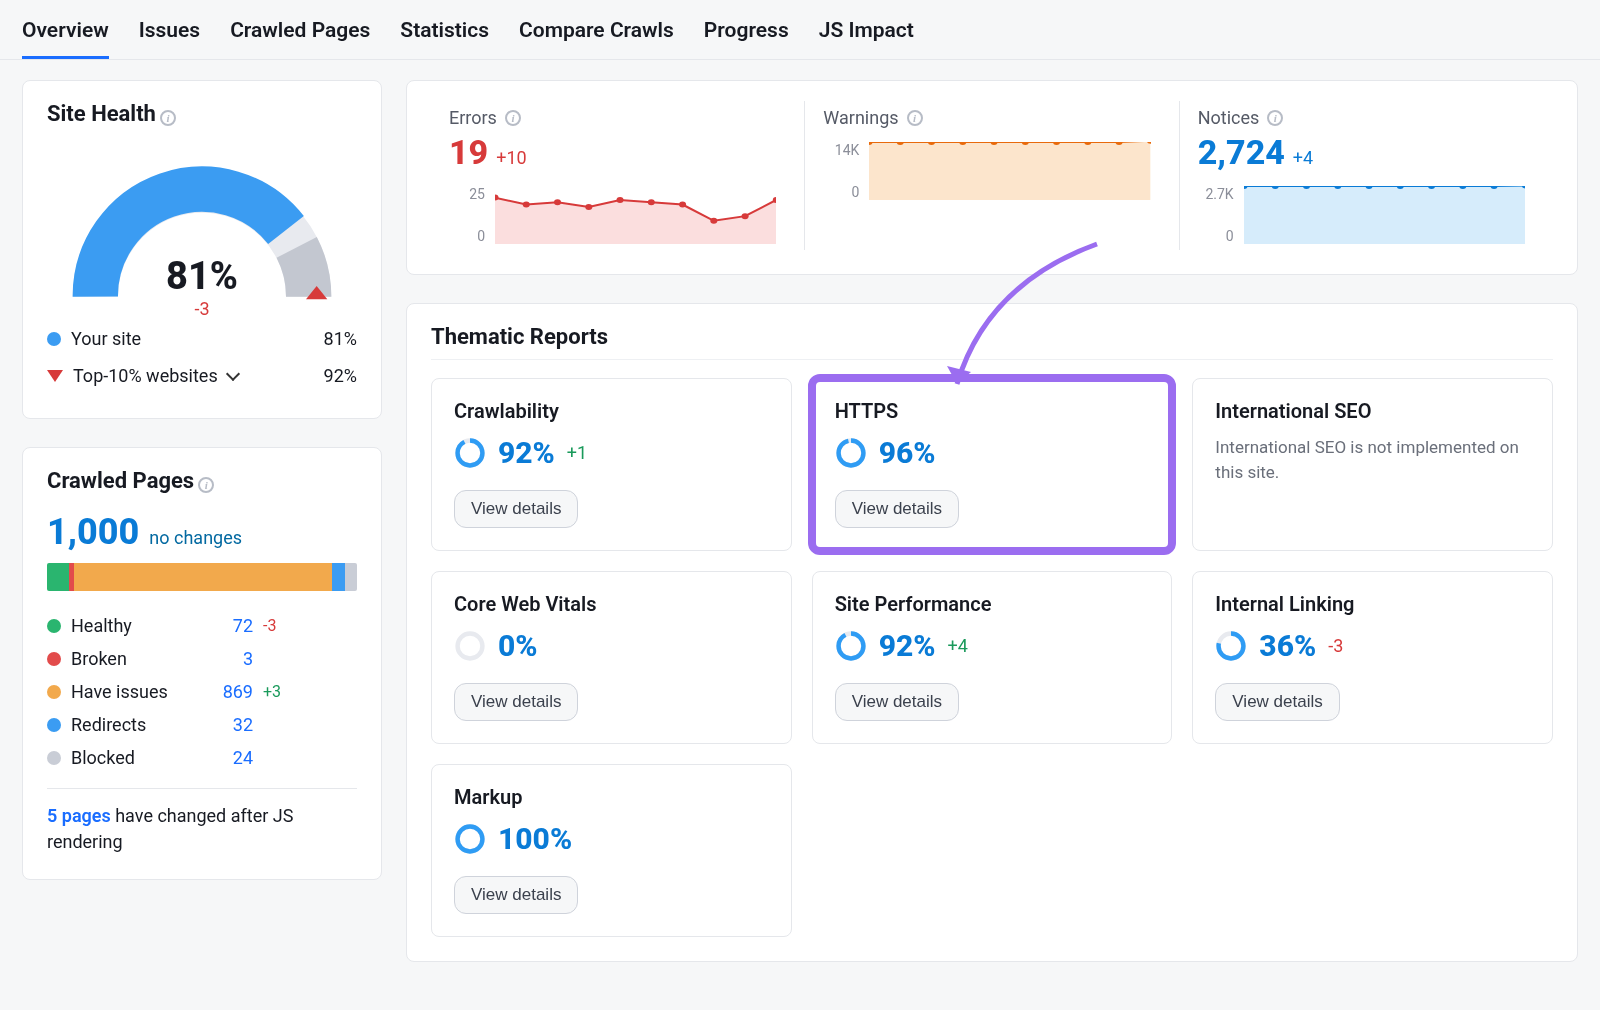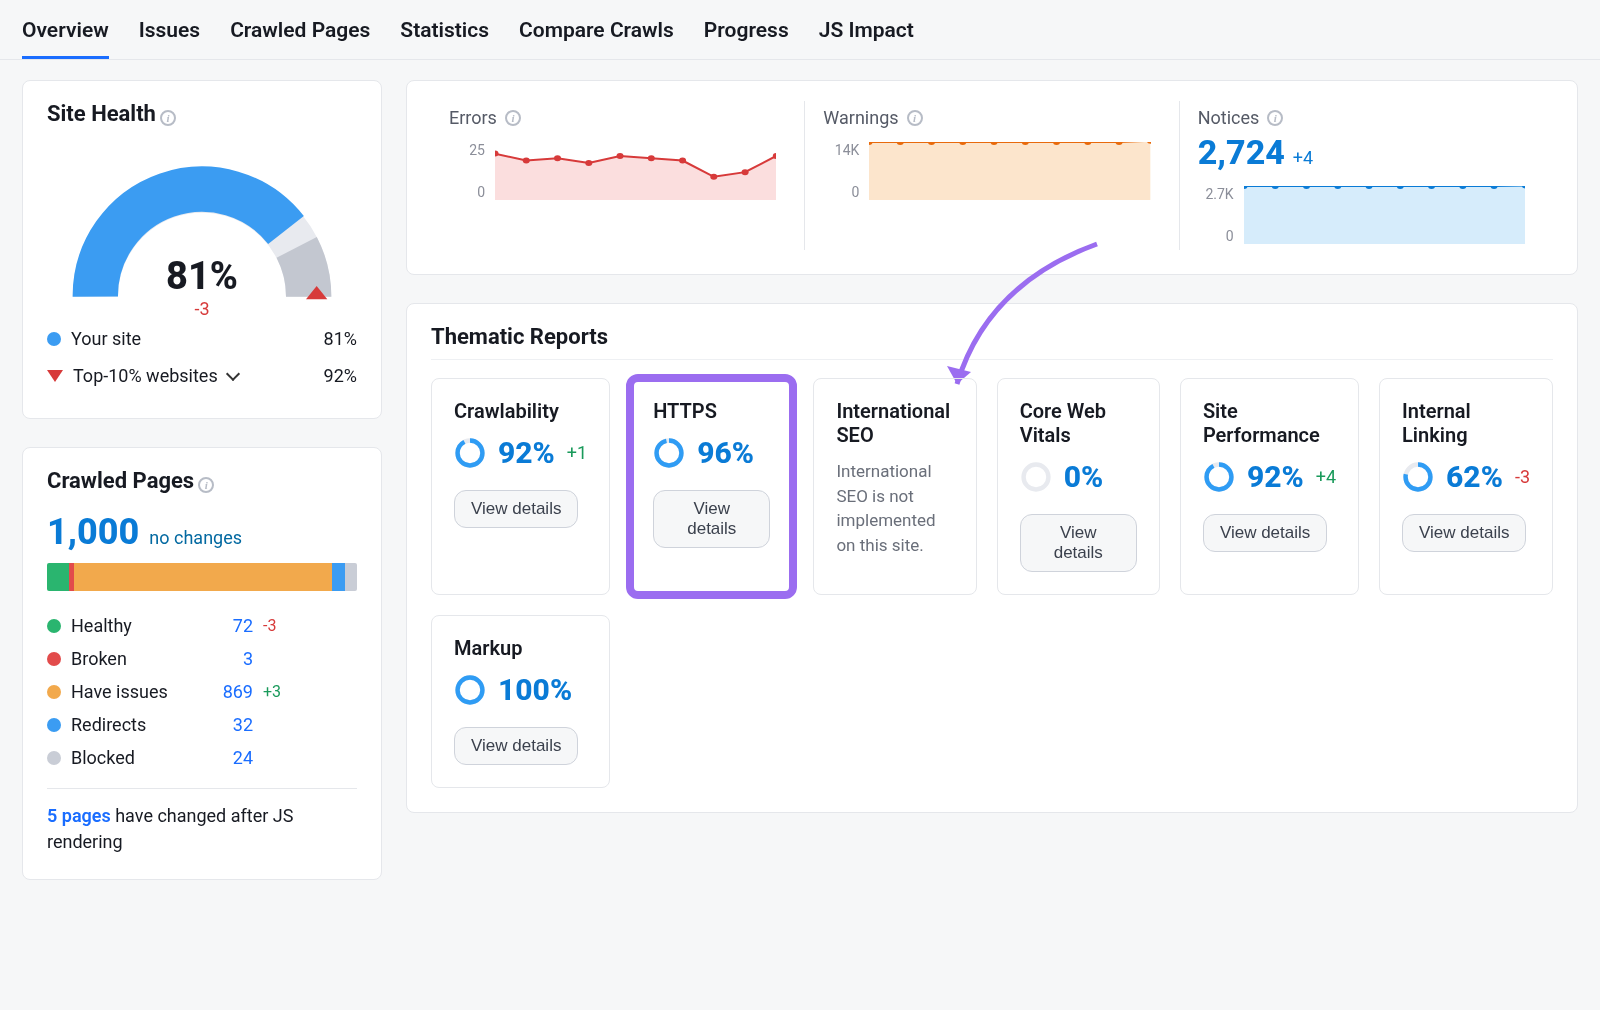--- a/index.html
+++ b/index.html
@@ -50,21 +50,21 @@
 .stat-val.orange { color: #e86a0c; }
 .stat-val.blue { color: #0a7bd6; }
 .stat-delta { font-size: 18px; }
 .stat-delta.red { color: #d73a3a; }
 .stat-delta.orange { color: #e86a0c; }
 .stat-delta.blue { color: #0a7bd6; }
 .spark-wrap { display: flex; align-items: stretch; gap: 10px; margin-top: 14px; }
 .spark-axis { display: flex; flex-direction: column; justify-content: space-between; font-size: 14px; color: #8b8e99; text-align: right; width: 36px; }
 .spark { flex: 1; height: 58px; }
 .reports-title { font-size: 22px; font-weight: 700; margin-bottom: 18px; padding-bottom: 10px; border-bottom: 1px solid #eef0f3; }
-.cards { display: grid; grid-template-columns: repeat(6, 1fr); gap: 20px; }
+.cards { display: grid; grid-template-columns: repeat(3, 1fr); gap: 20px; }
 .card { border: 1px solid #e5e7eb; border-radius: 8px; padding: 20px 22px 22px 22px; position: relative; }
 .card.highlight { outline: 8px solid #9b6df0; outline-offset: -4px; }
 .card-title { font-size: 20px; font-weight: 600; margin-bottom: 12px; }
 .card-val-row { display: flex; align-items: center; gap: 12px; }
 .donut { width: 32px; height: 32px; }
 .card-val { font-size: 30px; font-weight: 800; color: #0a7bd6; }
 .card-delta { font-size: 18px; }
 .card-delta.pos { color: #1a9a5b; }
 .card-delta.neg { color: #d73a3a; }
 .card-note { font-size: 17px; color: #6a6f7a; line-height: 1.45; margin-top: 2px; }
@@ -173,20 +173,24 @@
     </div>
   </div>
 
   <div class="main">
     <div class="panel" style="position:relative">
       <div class="top-stats" id="top-stats">
           <div class="stat-col">
     <div class="stat-head">
       <span>Errors</span>
       <span class="info-icon">i</span>
+    </div>
+    <div class="stat-val-row">
+      <span class="stat-val red">19</span>
+      <span class="stat-delta red">+10</span>
     </div>
     <div class="spark-wrap">
       <div class="spark-axis">
                 <span>25</span>
                 <span>0</span>
               </div>
       <svg class="spark" viewBox="0 0 240 58" preserveAspectRatio="none">
     <path d="M 0 11.599999999999994 L 26.666666666666664 18.559999999999995 L 53.33333333333333 16.240000000000002 L 80 20.880000000000003 L 106.66666666666666 13.920000000000002 L 133.33333333333334 16.240000000000002 L 160 18.559999999999995 L 186.66666666666666 34.8 L 213.33333333333331 30.16 L 240 13.920000000000002 L 240 58 L 0 58 Z" fill="#fbdede"></path>
     <path d="M 0 11.599999999999994 L 26.666666666666664 18.559999999999995 L 53.33333333333333 16.240000000000002 L 80 20.880000000000003 L 106.66666666666666 13.920000000000002 L 133.33333333333334 16.240000000000002 L 160 18.559999999999995 L 186.66666666666666 34.8 L 213.33333333333331 30.16 L 240 13.920000000000002" stroke="#d73a3a" stroke-width="2" fill="none"></path>
     <circle cx="0" cy="11.599999999999994" r="3" fill="#d73a3a"></circle>
@@ -321,21 +325,21 @@
     </div>
     <button class="btn">View details</button>
   </div>
           <div class="card">
     <div class="card-title">Internal Linking</div>
     <div class="card-val-row">
       <svg class="donut" viewBox="0 0 36 36">
     <circle cx="18" cy="18" r="14" fill="none" stroke="#e8eaef" stroke-width="5"></circle>
     <circle cx="18" cy="18" r="14" fill="none" stroke="#2f9cf4" stroke-width="5" stroke-dasharray="87.96459430051421" stroke-dashoffset="19.352210746113123" transform="rotate(-90 18 18)"></circle>
   </svg>
-      <span class="card-val">62%</span>
+      <span class="card-val">36%</span>
       <span class="card-delta neg">-3</span>
     </div>
     <button class="btn">View details</button>
   </div>
           <div class="card">
     <div class="card-title">Markup</div>
     <div class="card-val-row">
       <svg class="donut" viewBox="0 0 36 36">
     <circle cx="18" cy="18" r="14" fill="none" stroke="#e8eaef" stroke-width="5"></circle>
     <circle cx="18" cy="18" r="14" fill="none" stroke="#2f9cf4" stroke-width="5" stroke-dasharray="87.96459430051421" stroke-dashoffset="0" transform="rotate(-90 18 18)"></circle>

